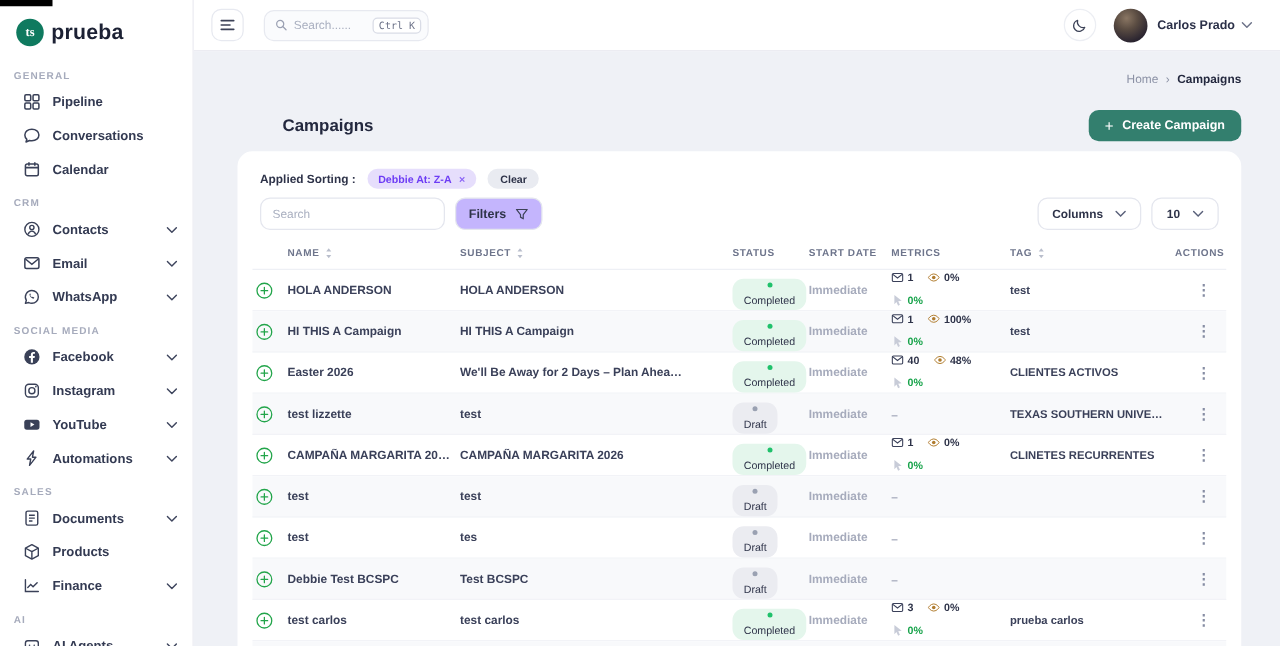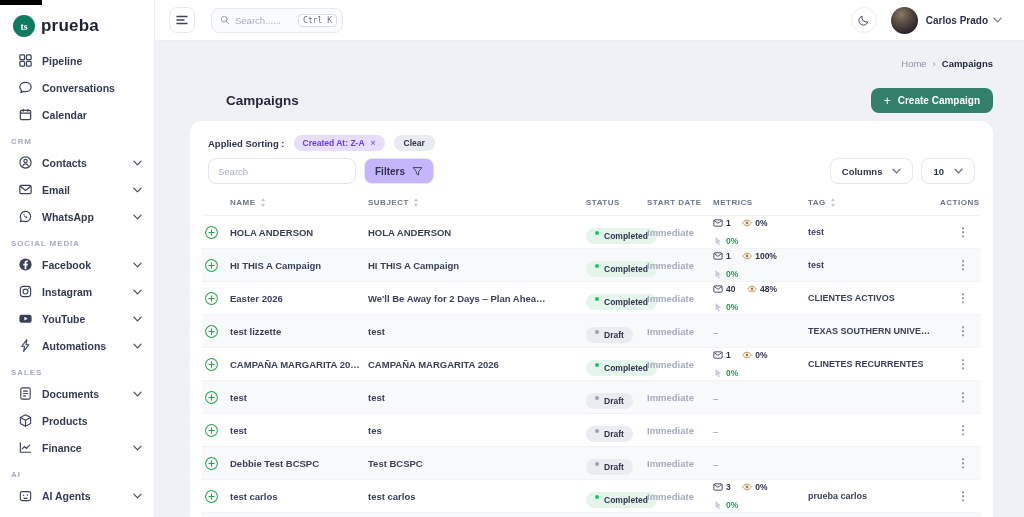--- a/index.html
+++ b/index.html
@@ -99,22 +99,22 @@
   .col-start { width:66px; flex-shrink:0; }
   .col-metrics { width:95px; flex-shrink:0; }
   .col-tag { width:132px; flex-shrink:0; }
   .col-actions { flex:1; display:flex; justify-content:flex-end; padding-right:6px; }
   .cell { font-size:9.5px; color:#3a4059; font-weight:600; white-space:nowrap; overflow:hidden;
           text-overflow:ellipsis; padding-right:8px; }
   .cell-start { color:#a6abbc; }
   .cell-tag { font-size:9px; }
   .expand-btn { width:15px; height:15px; display:flex; background:none; border:none; padding:0; cursor:pointer; }
   .expand-btn svg { width:15px; height:15px; }
-  .status-badge { display:inline-flex; gap:5px; border-radius:9px; padding:3px 9px;
-                  font-size:8.5px; font-weight:700; color:#2e3349; }
+  .status-badge { display:inline-flex; align-items:center; gap:5px; border-radius:9px; padding:3px 9px;
+                  font-size:8.5px; font-weight:400; color:#2e3349;flex-direction:column; }
   .status-badge .dot { width:4px; height:4px; border-radius:50%; }
   .status-badge.completed { background:var(--statusCompletedBg,#e4f6ec); }
   .status-badge.completed .dot { background:var(--statusCompletedDot,#1fc16b); }
   .status-badge.draft { background:var(--statusDraftBg,#ebecf1); }
   .status-badge.draft .dot { background:var(--statusDraftDot,#9aa1b2); }
   .metric { display:inline-flex; align-items:center; gap:3px; margin-right:7px; font-size:8.5px;
             font-weight:700; color:#2e3349; }
   .metric .m-icon { display:flex; }
   .metric .m-icon svg { width:10px; height:10px; }
   .metric.sent .m-icon { color:#3a4059; }
@@ -131,20 +131,21 @@
 <div class="app">
 
   <aside class="sidebar">
     <div class="corner-strip"></div>
     <div class="brand">
       <span class="logo-circle">ts</span>
       <span class="brand-name">prueba</span>
     </div>
     <nav>
   <div class="nav-section">
+    <div class="nav-section-label">GENERAL</div>
     <div class="nav-items">
   <div class="nav-item">
     <span class="nav-icon">
                 <svg viewBox="0 0 16 16" fill="none" stroke="currentColor" stroke-width="1.3">
                   <rect x="2" y="2" width="5" height="5" rx="1"></rect>
                   <rect x="9" y="2" width="5" height="5" rx="1"></rect>
                   <rect x="2" y="9" width="5" height="5" rx="1"></rect>
                   <rect x="9" y="9" width="5" height="5" rx="1"></rect>
                 </svg>
               </span>
@@ -412,21 +413,21 @@
           <span class="create-plus">+</span>
           <span>Create Campaign</span>
         </button>
       </div>
 
       <section class="card">
 
         <div class="sorting-row">
           <span class="sorting-label">Applied Sorting :</span>
           <span class="chip-sort">
-            <span>Created At: Z-A</span>
+            <span>Debbie At: Z-A</span>
             <span class="chip-x">×</span>
           </span>
           <span class="chip-clear">Clear</span>
         </div>
 
         <div class="controls-row">
           <input class="table-search" placeholder="Search" style="">
           <button class="filters-btn">
             <span>Filters</span>
             <span style="display:flex">

